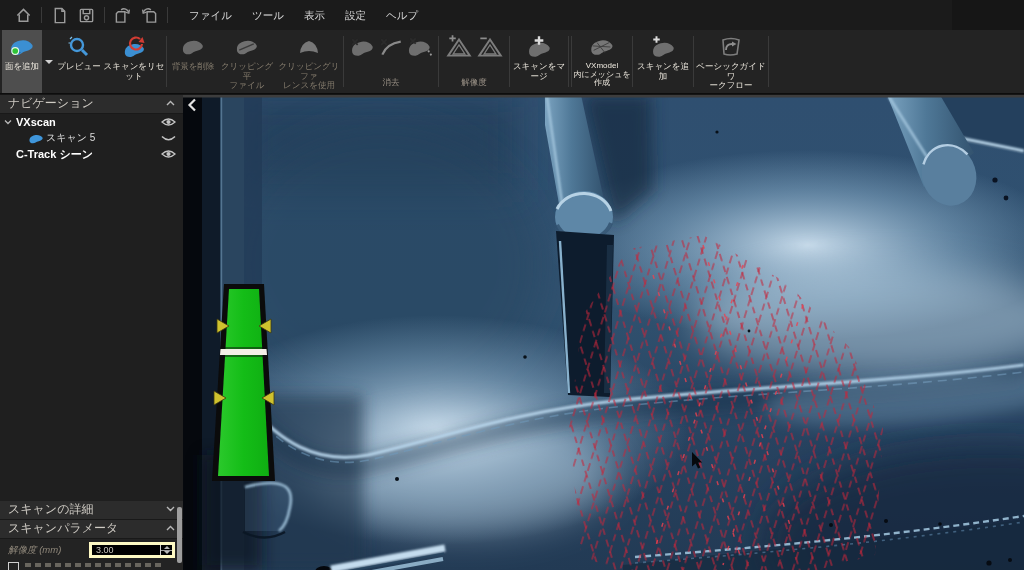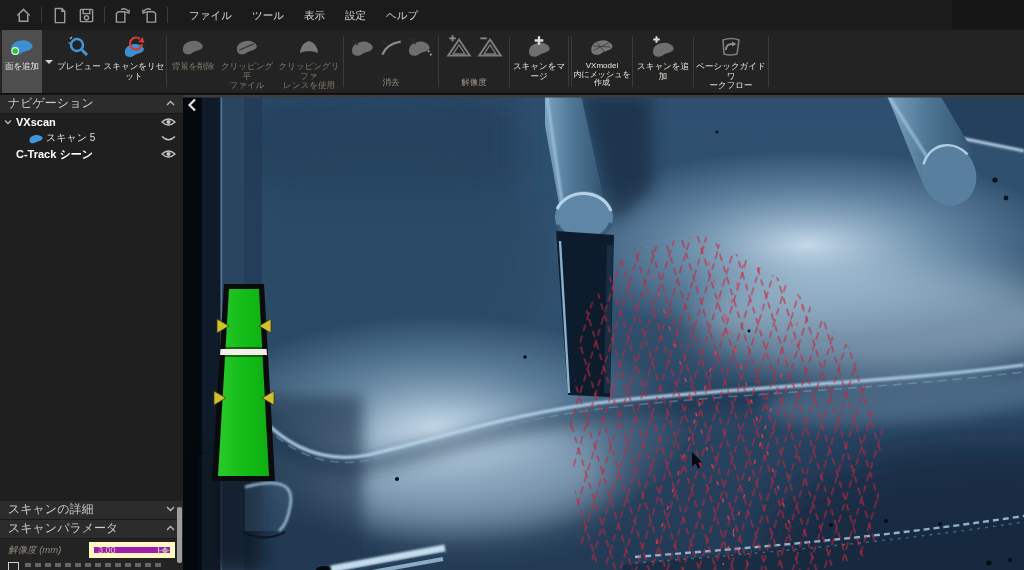--- a/index.html
+++ b/index.html
@@ -39,21 +39,21 @@
   .trow.bold{font-weight:bold;color:#fff;font-size:11px;}
   .trow.selected{background:#4a4a4a;}
   .trow .exp{width:16px;display:flex;justify-content:center;}
   .trow .tico{width:20px;display:flex;justify-content:center;}
   .trow .eye{margin-left:auto;margin-right:7px;display:flex;}
   .indent{width:26px;}
   .spacer{flex:1 1 auto;}
   .params{background:#232323;flex:0 0 auto;}
   .prow{display:flex;align-items:center;padding:3px 8px 2px 8px;}
   .plabel{font-size:9.5px;color:#8f877a;flex:1;font-style:italic;}
-  .spin{display:flex;border:5px solid #fef9c3;background:#a21caf;height:16px;width:86px;box-sizing:border-box;}
+  .spin{display:flex;border:3px solid #fef9c3;background:#000000;height:16px;width:86px;box-sizing:border-box;}
   .spin input{flex:1;min-width:0;background:transparent;border:0;outline:none;color:#ccc7bd;
               font-size:9px;padding:0 0 0 4px;font-family:"Liberation Sans","DejaVu Sans",sans-serif;}
   .spin-btns{width:11px;border-left:1px solid #cdcdcd;display:flex;flex-direction:column;}
   .spin-up,.spin-dn{flex:1;display:flex;align-items:center;justify-content:center;}
   .spin-up{border-bottom:1px solid #9a9a9a;}
   .spin-up i{width:0;height:0;border-left:3px solid transparent;border-right:3px solid transparent;border-bottom:3px solid #b9b9b9;}
   .spin-dn i{width:0;height:0;border-left:3px solid transparent;border-right:3px solid transparent;border-top:3px solid #b9b9b9;}
   .partial{display:flex;align-items:flex-start;padding:2px 8px 0 8px;height:8px;overflow:hidden;}
   .pcheck{width:11px;height:11px;border:1.5px solid #cfcfcf;box-sizing:border-box;margin-right:6px;flex:0 0 auto;}
   .psmudge{height:4px;width:140px;margin-top:1px;

